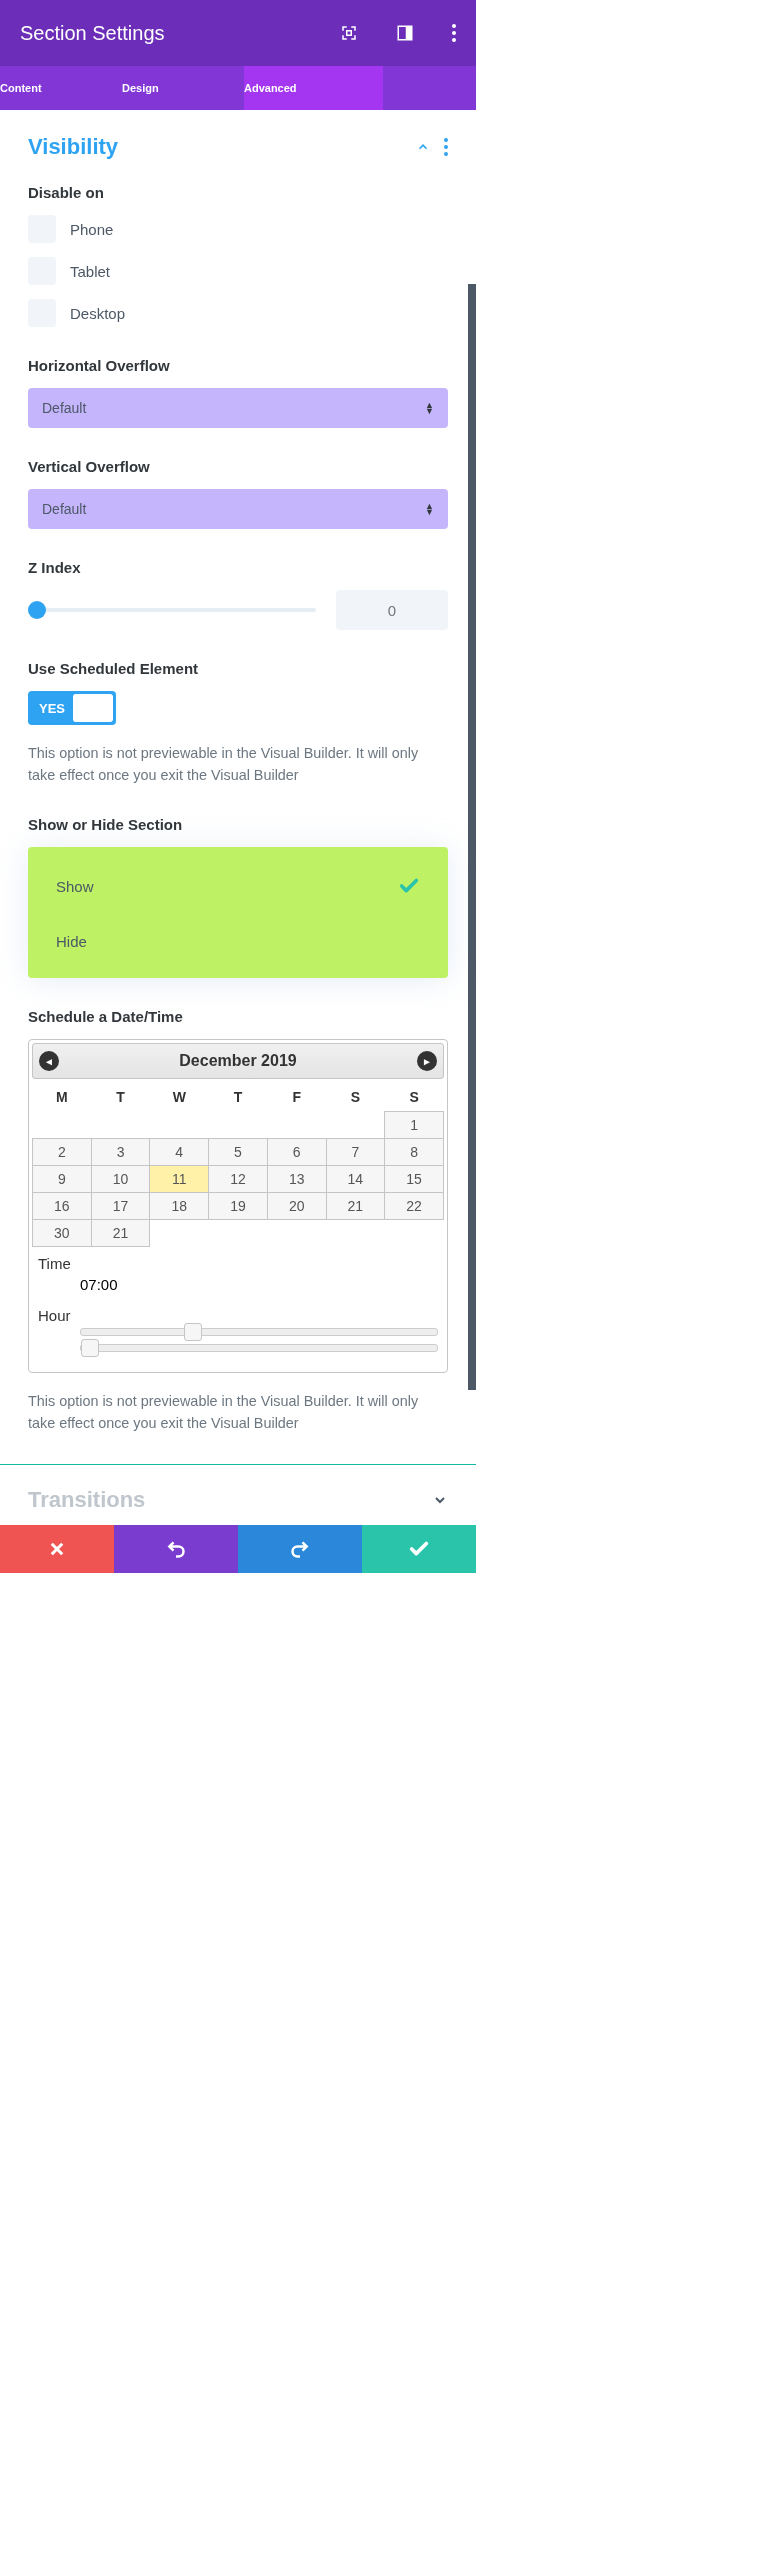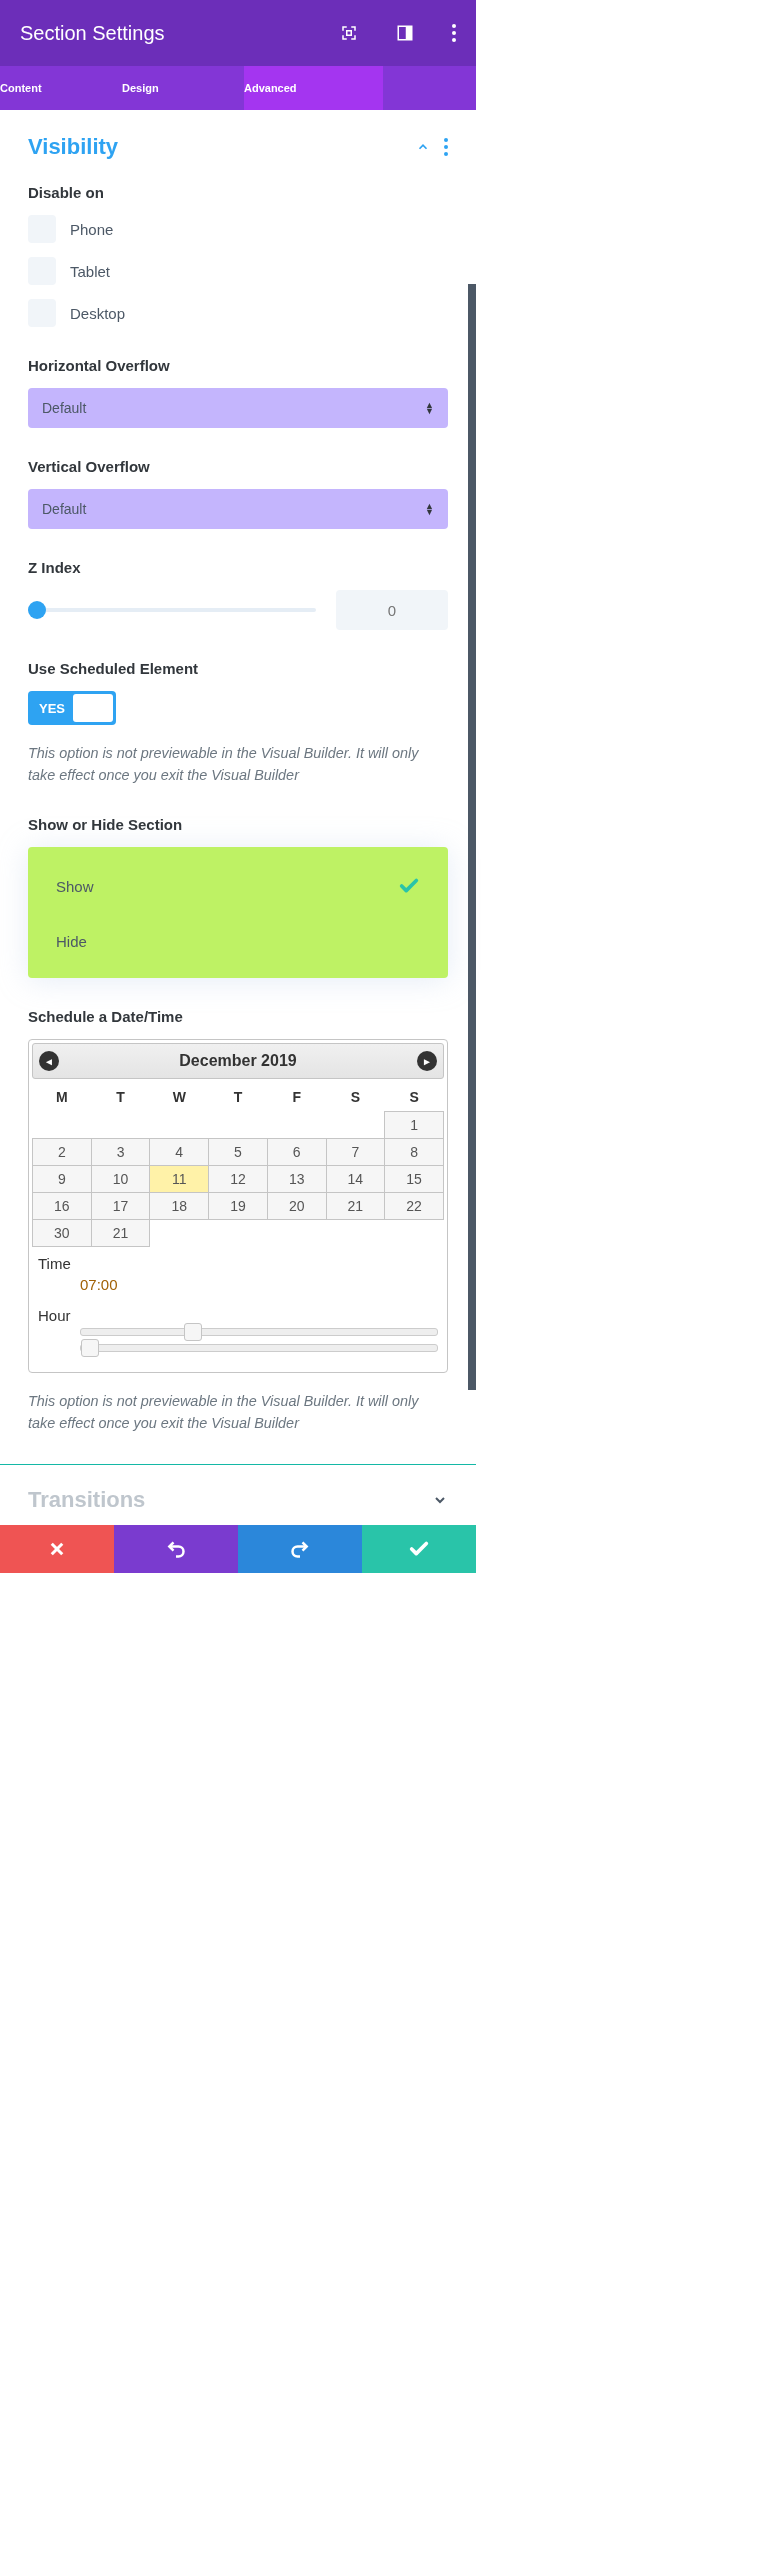--- a/index.html
+++ b/index.html
@@ -124,21 +124,21 @@
     width: 88px; height: 34px; background:#2ea3f2; border-radius:4px;
     display:flex; align-items:center; padding:3px; cursor:pointer;
     position:relative; margin-top:6px;
   }
   .toggle-label { color:#fff; font-weight:700; font-size:13px; margin-left:8px; }
   .toggle-knob {
     position:absolute; right:3px; width:40px; height:28px;
     background:#fff; border-radius:3px;
   }
 
-  .note { font-size:14.4px; color:#6c7781; line-height:1.5; margin-top:18px;font-style:italic; }
+  .note { font-size:14.4px; color:#6c7781; line-height:1.5; margin-top:18px; }
 
   
   .card {
     background:#bef264; border-radius:4px;
     box-shadow: 0 2px 30px rgba(180,200,230,0.35);
     padding: 10px 0;
     margin-top:10px;
   }
   .card-row {
     padding: 18px 28px;
@@ -169,21 +169,21 @@
   .cal-table { width:100%; border-collapse:collapse; margin-top:4px; }
   .cal-table th { font-weight:700; font-size:14px; padding:6px 0; color:#333;}
   .cal-table td {
     border:1px solid #c5c5c5; text-align:center;
     height:27px; font-size:14px; background:#f6f6f6;
     cursor:pointer; color:#555;
   }
   .cal-table td.empty { border:none; background:transparent; cursor:default; }
   .cal-table td.selected { background:#fff2a8; }
   .cal-label { font-size:15px; color:#333; padding:8px 6px 2px 6px; }
-  .cal-time { font-size:15px; padding: 2px 6px 6px 48px; color:#a16207;}
+  .cal-time { font-size:15px; padding: 2px 6px 6px 48px; color:#000000;}
   .hslider {
     margin: 2px 6px 8px 48px;
     height:8px; background:#eee; border:1px solid #ccc;
     border-radius:3px; position:relative;
   }
   .hslider .thumb {
     width:18px; height:18px; background:#f6f6f6; border:1px solid #c5c5c5;
     border-radius:3px; position:absolute; top:-6px; cursor:pointer;
   }
 

